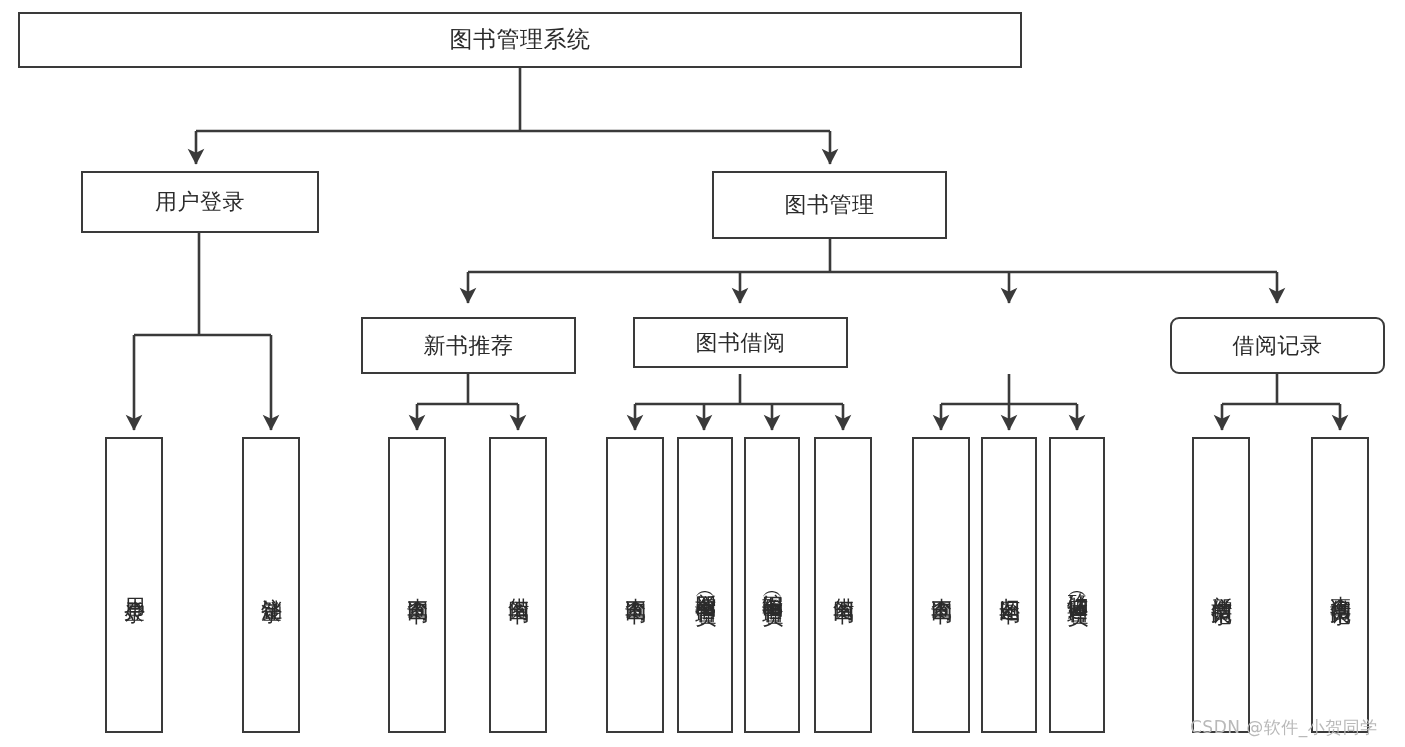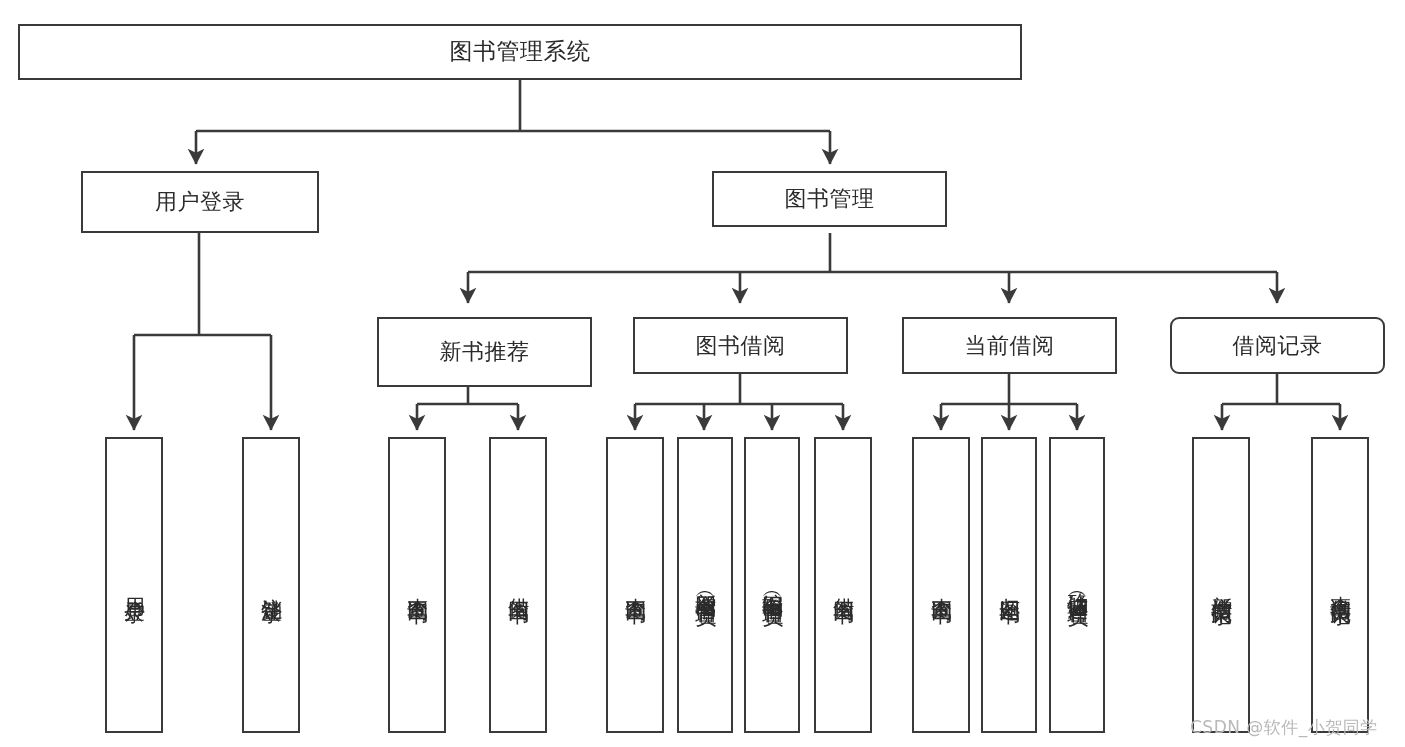--- a/index.html
+++ b/index.html
@@ -121,39 +121,36 @@
       <path d="M 1009 404 L 1009 430" marker-end="url(#arrow)"></path>
       <path d="M 1077 404 L 1077 430" marker-end="url(#arrow)"></path>
 
       <path d="M 1277 374 L 1277 404"></path>
       <path d="M 1222 404 L 1340 404"></path>
       <path d="M 1222 404 L 1222 430" marker-end="url(#arrow)"></path>
       <path d="M 1340 404 L 1340 430" marker-end="url(#arrow)"></path>
     </g>
   </svg>
 
-  <div class="node horiz root" style="left:18px; top:12px; width:1004px; height:56px;margin-top:12px;">
+  <div class="node horiz root" style="left:18px; top:12px; width:1004px; height:56px;">
     <span class="label">图书管理系统</span>
   </div>
 
   <div class="node horiz" style="left:81px; top:171px; width:238px; height:62px;">
     <span class="label">用户登录</span>
   </div>
-  <div class="node horiz" style="left:712px; top:171px; width:235px; height:56px;">
+  <div class="node horiz" style="left:712px; top:171px; width:235px; height:68px;">
     <span class="label">图书管理</span>
   </div>
 
-  <div class="node horiz" style="left:361px; top:317px; width:215px; height:70px;margin-left:16px;">
+  <div class="node horiz" style="left:361px; top:317px; width:215px; height:57px;">
     <span class="label">新书推荐</span>
   </div>
-  <div class="node horiz" style="left:633px; top:317px; width:215px; height:57px;">
+  <div class="node horiz" style="left:633px; top:317px; width:215px; height:51px;">
     <span class="label">图书借阅</span>
-  </div>
-  <div class="node horiz" style="left:902px; top:317px; width:215px; height:57px;">
-    <span class="label">当前借阅</span>
   </div>
   <div class="node horiz" style="left:1170px; top:317px; width:215px; height:57px;border-radius:9px;">
     <span class="label">借阅记录</span>
   </div>
 
   <div class="node vert" style="left:105px; top:437px; width:58px; height:296px;">
     <span class="label">用户登录</span>
   </div>
   <div class="node vert" style="left:242px; top:437px; width:58px; height:296px;">
     <span class="label">注销登录</span>

